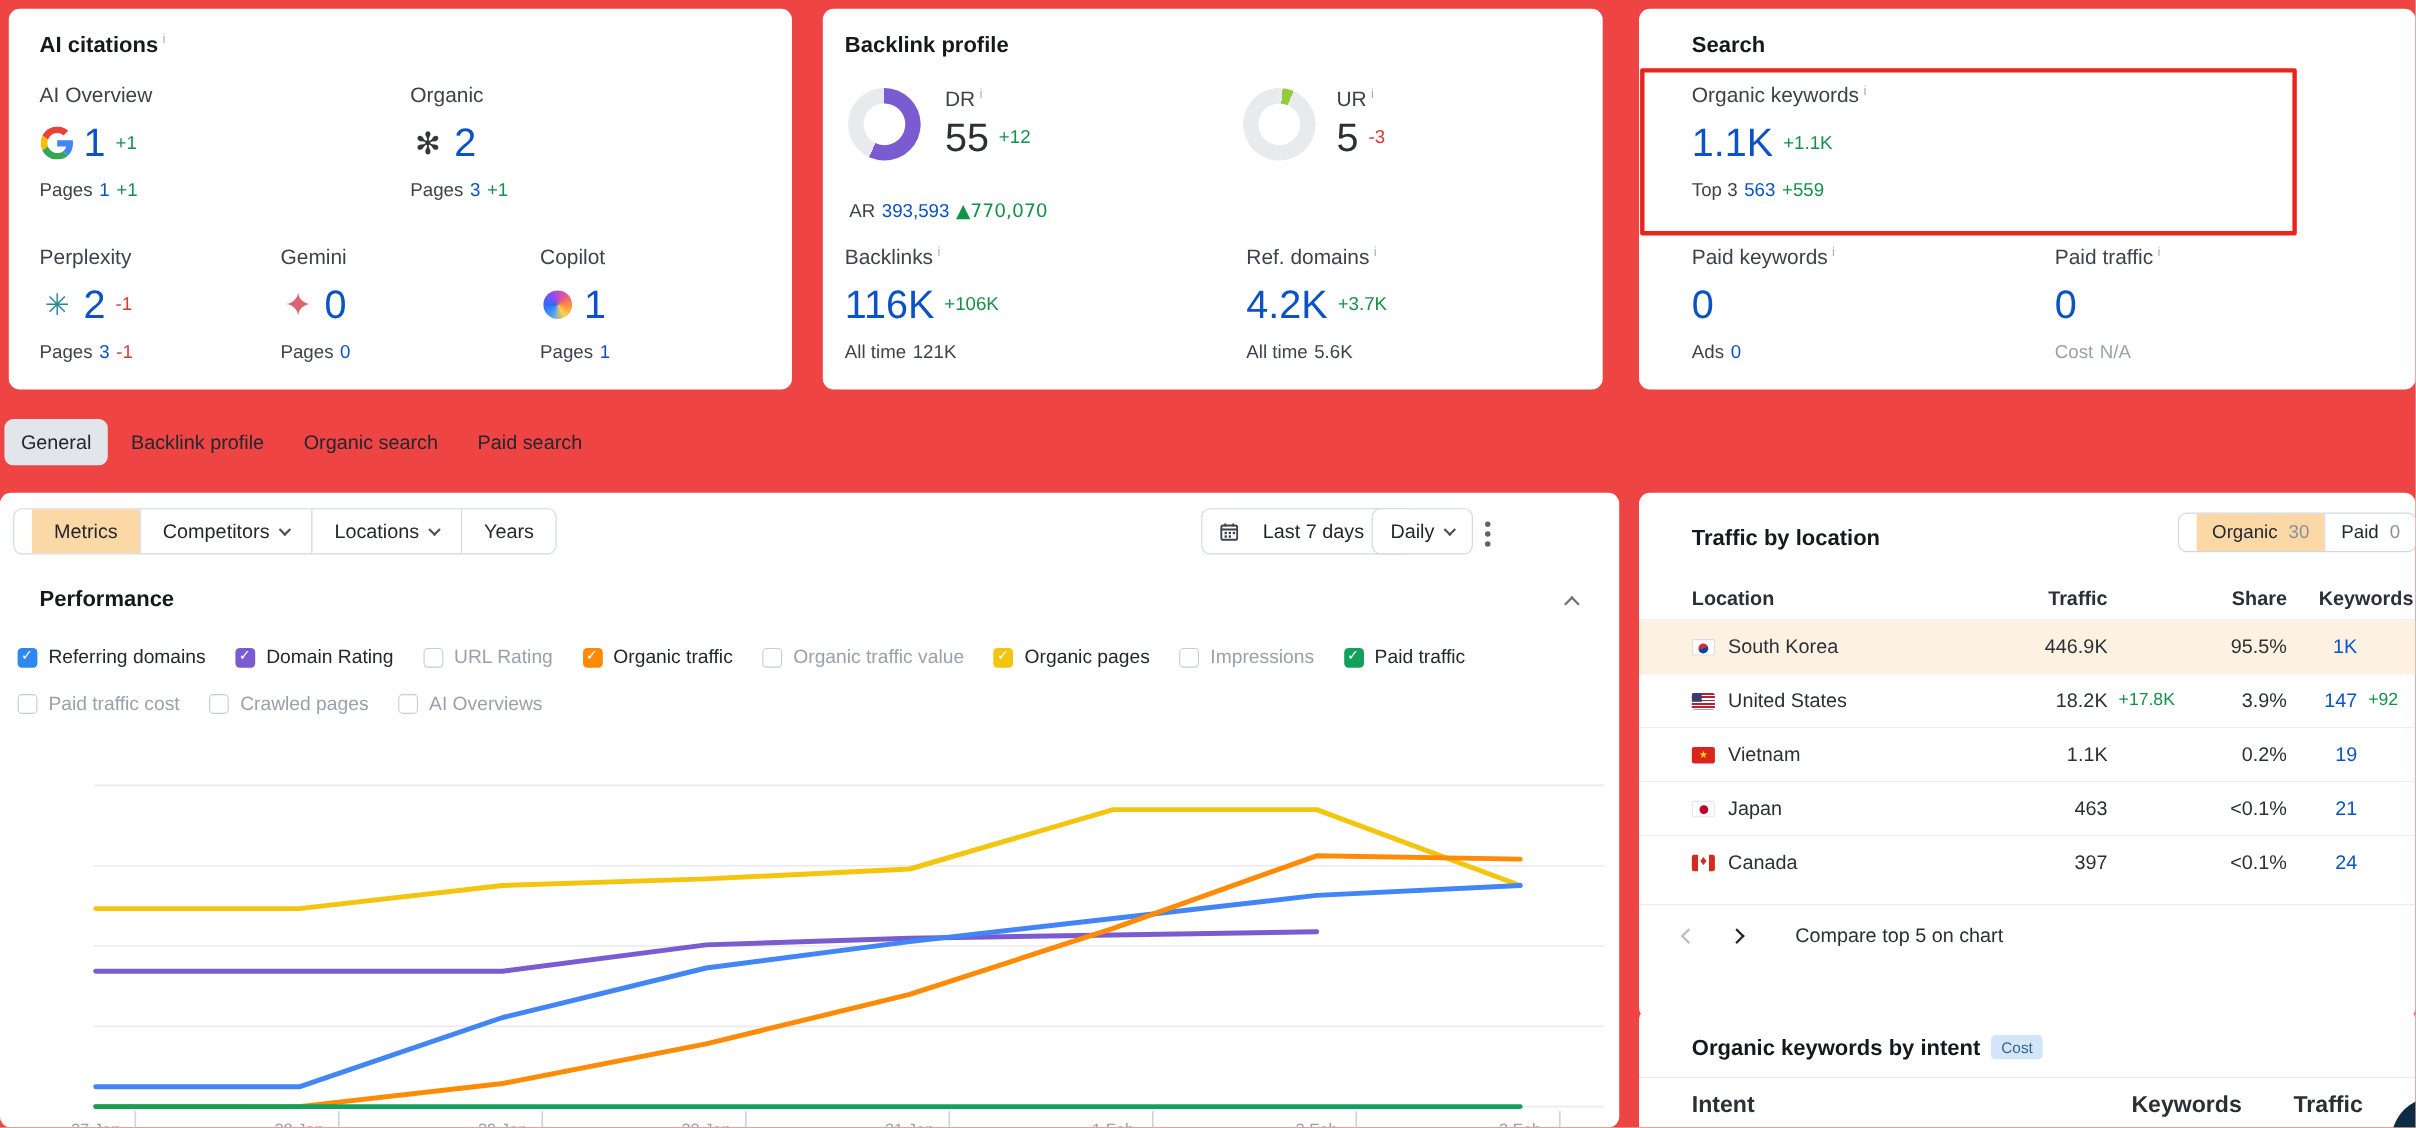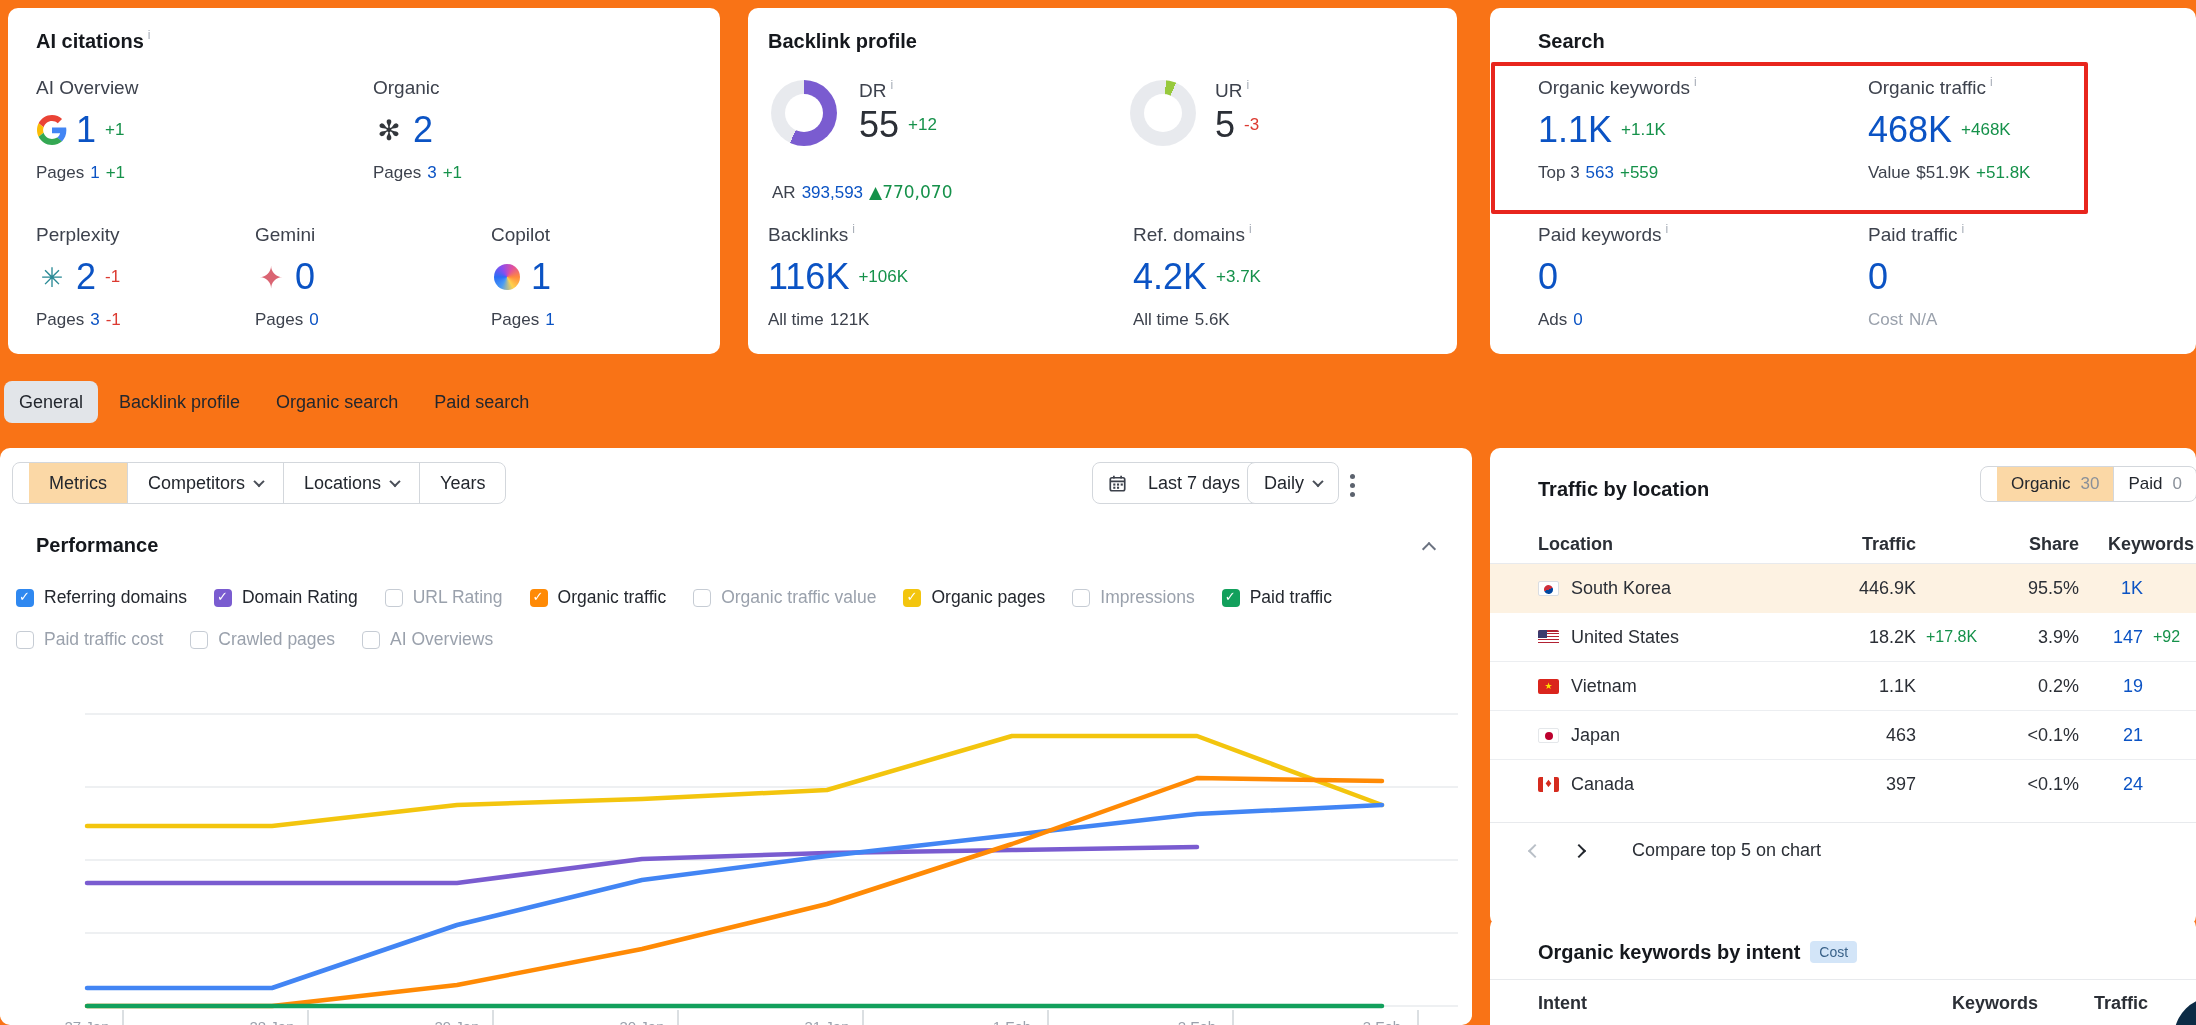--- a/index.html
+++ b/index.html
@@ -1,17 +1,17 @@
 <!DOCTYPE html>
 <html><head>
 <meta charset="utf-8">
 <style>
   * { margin:0; padding:0; box-sizing:border-box; }
   body { font-family:"Liberation Sans","DejaVu Sans",sans-serif; }
-  .stage { position:relative; width:2196px; height:1025px; background:#f97316; overflow:hidden; }
+  .stage { position:relative; width:2196px; height:1025px; background:#ef4444; overflow:hidden; }
   .card { position:absolute; background:#fff; border-radius:10px; }
 
   .card-title { font-size:20px; font-weight:700; color:#15181d; }
   .info-i { color:#a7adb7; font-size:12px; vertical-align:top; margin-left:4px; font-weight:400; position:relative; top:-2px; }
 
   .metric { position:absolute; }
   .metric-label { font-size:19px; color:#3d424d; }
   .value-row { display:flex; align-items:center; margin-top:10px; height:42px; }
   .metric-value { font-size:36px; color:#0b53c4; }
   .metric-value.dark { color:#2b2f36; }
@@ -198,28 +198,20 @@
 
     <div class="metric" style="left:48px; top:69px;">
       <div class="metric-label"><span>Organic keywords</span><sup class="info-i">i</sup></div>
       <div class="value-row">
         <span class="metric-value">1.1K</span>
         <span class="chg up">+1.1K</span>
       </div>
       <div class="sub"><span>Top 3</span><span class="num">563</span><span class="up">+559</span></div>
     </div>
 
-    <div class="metric" style="left:378px; top:69px;">
-      <div class="metric-label"><span>Organic traffic</span><sup class="info-i">i</sup></div>
-      <div class="value-row">
-        <span class="metric-value">468K</span>
-        <span class="chg up">+468K</span>
-      </div>
-      <div class="sub"><span>Value</span><span class="dark">$51.9K</span><span class="up">+51.8K</span></div>
-    </div>
 
     <div class="metric" style="left:48px; top:216px;">
       <div class="metric-label"><span>Paid keywords</span><sup class="info-i">i</sup></div>
       <div class="value-row">
           <span class="metric-value">0</span>
         </div>
       <div class="sub"><span>Ads</span><span class="num">0</span></div>
     </div>
 
     <div class="metric" style="left:378px; top:216px;">
@@ -435,21 +427,21 @@
       <span class="pg next"></span>
       <span style="font-size:18px; color:#2b2f36; margin-left:14px;">Compare top 5 on chart</span>
     </div>
   </div>
 
   <div class="card" style="left:1490px; top:917px; width:706px; height:108px; overflow:hidden; border-radius:10px 10px 0 0;">
     <div style="position:absolute; left:48px; top:24px;" class="card-title">
       <span>Organic keywords by intent</span><span class="badge">Cost</span>
     </div>
     <div style="position:absolute; left:0; top:62px; width:706px; border-top:1px solid #e8eaed;"></div>
-    <div style="position:absolute; left:48px; top:76px; width:610px; display:flex; font-size:18px; font-weight:700; color:#2b2f36;">
+    <div style="position:absolute; left:48px; top:76px; width:610px; display:flex; font-size:21px; font-weight:700; color:#2b2f36;">
       <div style="flex:1;">Intent</div>
       <div style="width:120px; text-align:right;">Keywords</div>
       <div style="width:110px; text-align:right;">Traffic</div>
     </div>
   </div>
 
   <div class="chat-bubble"></div>
 
 </div>
 

